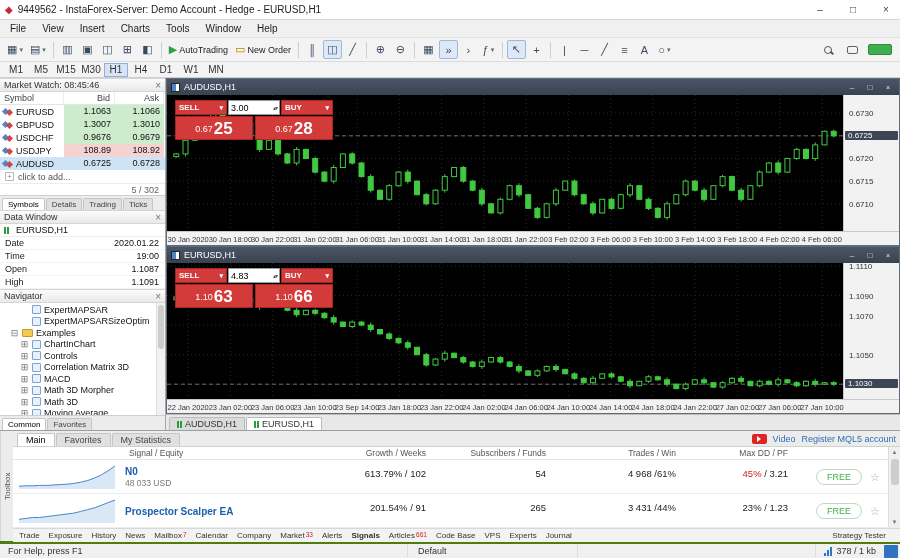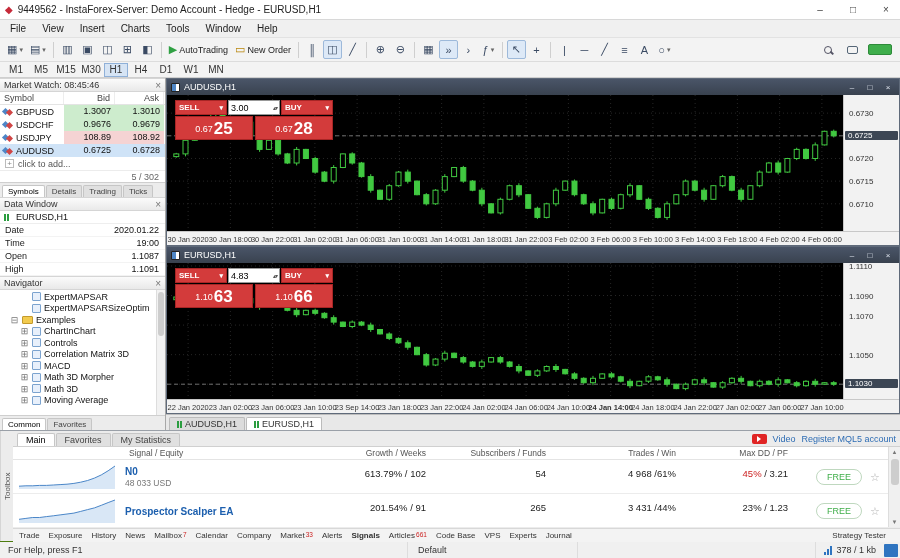--- a/index.html
+++ b/index.html
@@ -133,21 +133,21 @@
   .btab { display:inline-flex; align-items:flex-start; gap:1px; }
   .btab.active { font-weight:bold; }
   .badge { color:#cc2222; font-size:6.5px; line-height:8px; }
   .st-label { margin-left:auto; color:#333; padding-right:8px; }
   .tb-scroll { position:absolute; right:0; top:16px; bottom:14px; width:12px; background:#f0f0f0; border-left:1px solid #ddd; display:flex; flex-direction:column; align-items:center; font-size:6px; color:#777; }
   .sb-thumb { width:8px; height:26px; background:#cdcdcd; border-radius:3px; margin:2px auto; }
   .sb-arrow { height:10px; display:flex; align-items:center; }
   .sb-down { margin-top:auto; }
 
   
-  .statusbar { height:17px; flex:0 0 17px; background:#f0f0f0; border-top:1px solid #4d7c0f; display:flex; align-items:center; font-size:9px; color:#333; }
+  .statusbar { height:17px; flex:0 0 17px; background:#f0f0f0; border-top:3px solid #4d7c0f; display:flex; align-items:center; font-size:9px; color:#333; }
   .sb-cell { height:100%; display:flex; align-items:center; }
   .sb-help { width:408px; padding-left:8px; border-right:1px solid #ddd; }
   .sb-profile { width:170px; padding:0 10px; border-right:1px solid #ddd; }
   .sb-flex { flex:1; }
   .sb-traffic { gap:4px; padding:0 8px; border-left:1px solid #ddd; }
   .bars { display:inline-flex; align-items:flex-end; gap:1px; height:9px; }
   .bars i { width:2px; background:#2f74c0; display:inline-block; }
   .bars i:nth-child(1){height:3px} .bars i:nth-child(2){height:6px} .bars i:nth-child(3){height:9px}
   .sb-corner { width:14px; height:13px; background:#2f74c0; margin-right:2px; border-radius:1px; }
 </style>
@@ -292,20 +292,31 @@
     <div class="ptitle">
       <span>Market Watch: 08:45:46</span>
       <span class="pclose">×</span>
     </div>
     <div class="mwhead" id="mwhead">
         <span>Symbol</span>
         <span class="num">Bid</span>
         <span class="num">Ask</span>
       </div>
     <div id="mwrows">
+        <div class="mwrow green">
+          <span class="mwsym">
+            <span class="pairicon">
+              <i class="d1"></i>
+              <i class="d2"></i>
+            </span>
+            <span>EURUSD</span>
+          </span>
+          <span class="mwnum">1.1063</span>
+          <span class="mwnum">1.1066</span>
+        </div>
         <div class="mwrow green">
           <span class="mwsym">
             <span class="pairicon">
               <i class="d1"></i>
               <i class="d2"></i>
             </span>
             <span>GBPUSD</span>
           </span>
           <span class="mwnum">1.3007</span>
           <span class="mwnum">1.3010</span>
@@ -903,21 +914,21 @@
           <span class="xtick" style="left: -1.875px;">22 Jan 2020</span>
           <span class="xtick" style="left: 40.375px;">23 Jan 02:00</span>
           <span class="xtick" style="left: 82.625px;">23 Jan 06:00</span>
           <span class="xtick" style="left: 124.875px;">23 Jan 10:00</span>
           <span class="xtick" style="left: 167.125px;">23 Sep 14:00</span>
           <span class="xtick" style="left: 209.375px;">23 Jan 18:00</span>
           <span class="xtick" style="left: 251.625px;">23 Jan 22:00</span>
           <span class="xtick" style="left: 293.875px;">24 Jan 02:00</span>
           <span class="xtick" style="left: 336.125px;">24 Jan 06:00</span>
           <span class="xtick" style="left: 378.375px;">24 Jan 10:00</span>
-          <span class="xtick" style="left: 420.625px; font-weight: bold;">24 Jan 14:00</span>
+          <span class="xtick" style="left: 420.625px;">24 Jan 14:00</span>
           <span class="xtick" style="left: 462.875px;">24 Jan 18:00</span>
           <span class="xtick" style="left: 505.125px;">24 Jan 22:00</span>
           <span class="xtick" style="left: 547.375px;">27 Jan 02:00</span>
           <span class="xtick" style="left: 589.625px;">27 Jan 06:00</span>
           <span class="xtick" style="left: 631.875px;">27 Jan 10:00</span>
         </div>
     </div>
 
     <div class="charttabs" id="charttabs">
         <span class="ctab">

